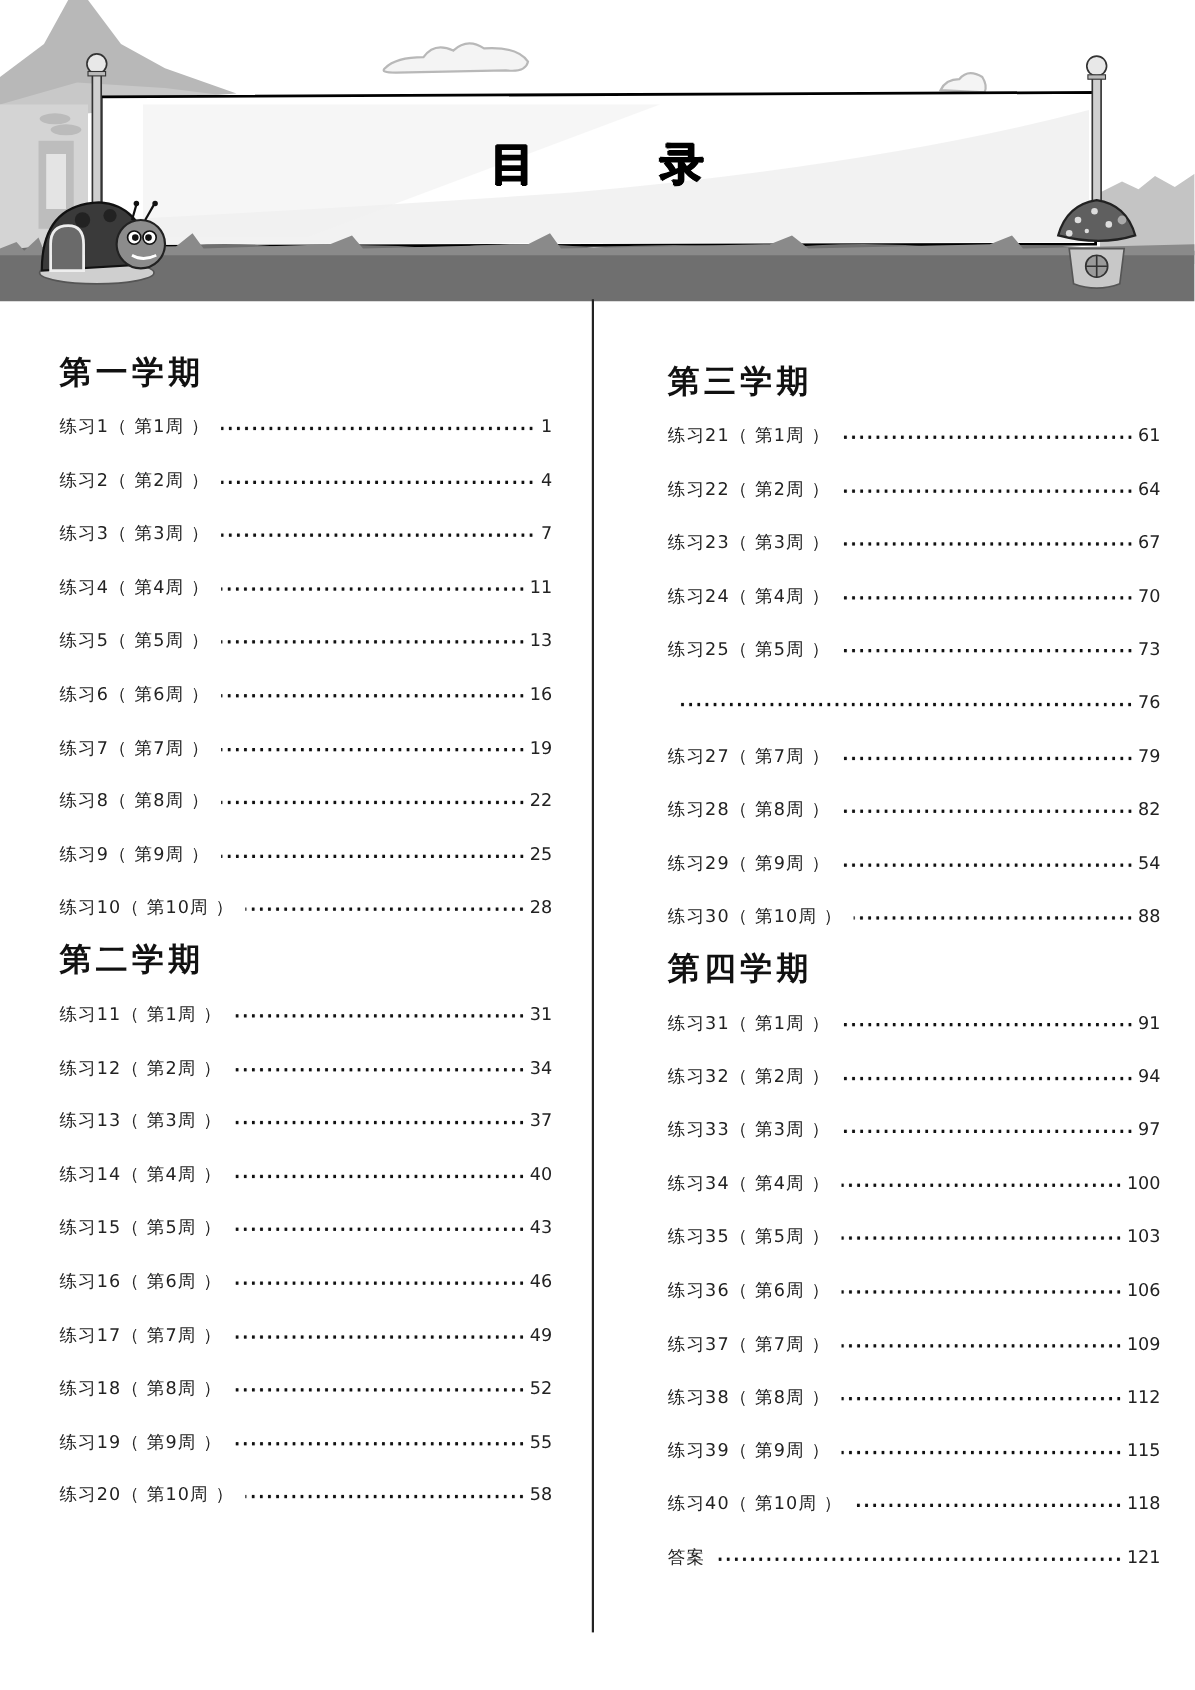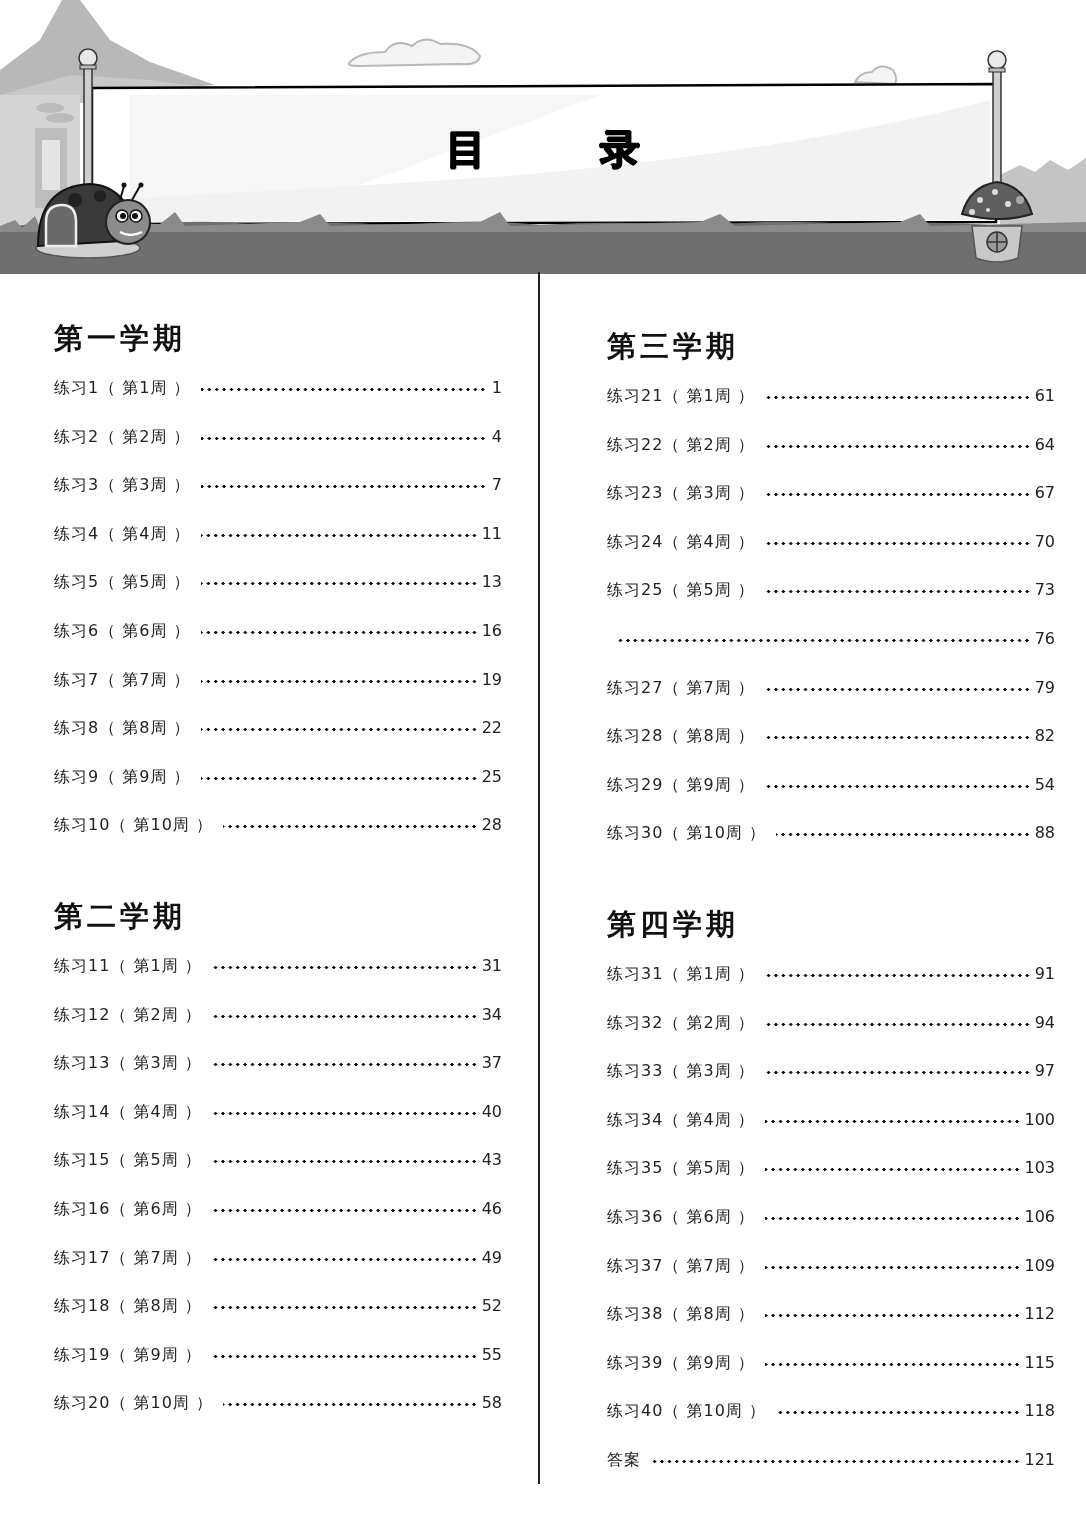--- a/index.html
+++ b/index.html
@@ -13,21 +13,21 @@
     position: absolute; left: 0; top: 122px; width: 1086px; text-align: center;
     font-family: "DejaVu Sans", sans-serif; font-weight: bold; font-size: 40px; letter-spacing: 50px;
     color: #000; text-indent: 50px;
     text-shadow: 1px 0 0 #000, -1px 0 0 #000, 0 1px 0 #000, 0 -1px 0 #000;
   }
   .divider { position: absolute; left: 538px; top: 272px; width: 2px; height: 1212px; background: #222; }
   .col { position: absolute; width: 448px; }
   .col.left { left: 54px; top: 316px; }
   .col.right { left: 607px; top: 324px; }
   .section { margin: 0; }
-  .section + .section { margin-top: 44px; }
+  .section + .section { }
   .sec-title {
     font-size: 29px; font-weight: bold; height: 44px; line-height: 44px; margin-bottom: 4px; letter-spacing: 4px; color: #111;
   }
   .entry { display: flex; align-items: baseline; height: 48.6px; line-height: 48.6px; font-size: 16px; color: #222; }
   .entry .label { white-space: nowrap; letter-spacing: 1px; }
   .entry .leader {
     flex: 1; margin: 0 4px 0 10px; height: 3px; position: relative; top: -2px;
     background-image: radial-gradient(circle, #111 1.5px, transparent 1.7px);
     background-size: 7.4px 3px; background-repeat: repeat-x; background-position: right center;
   }

